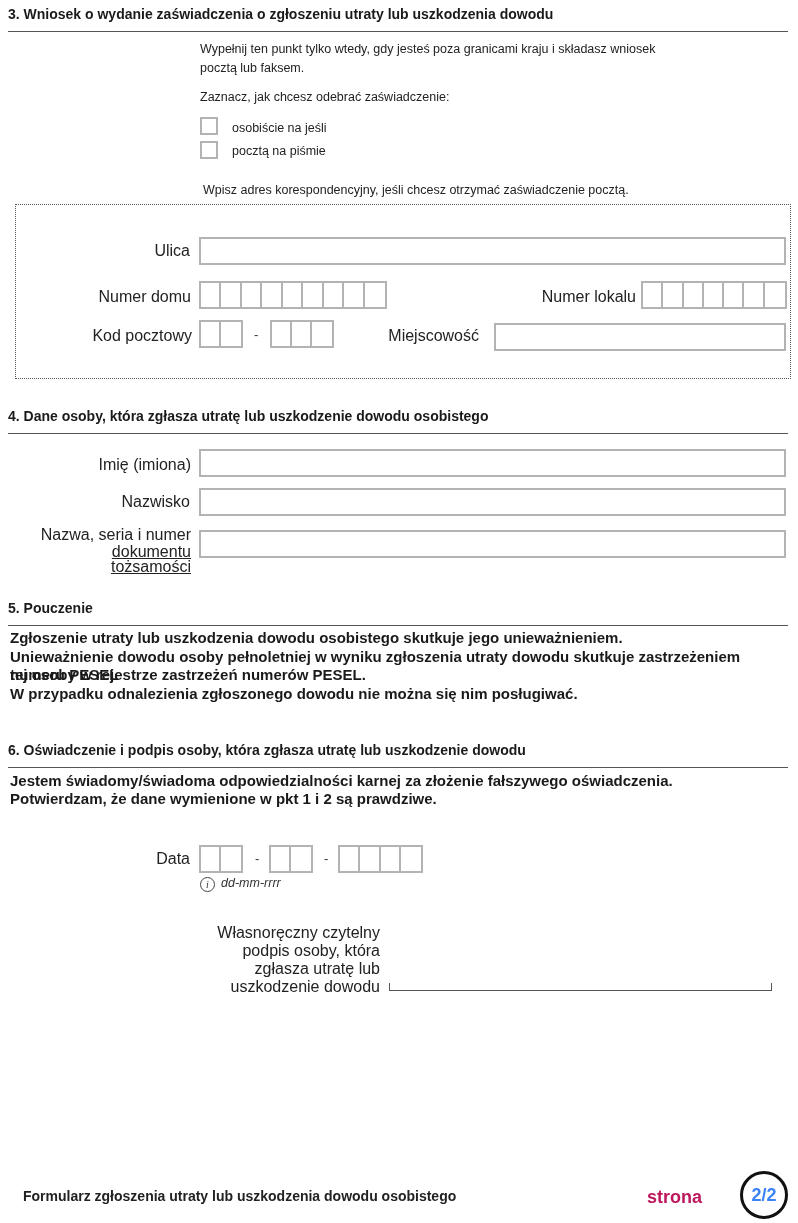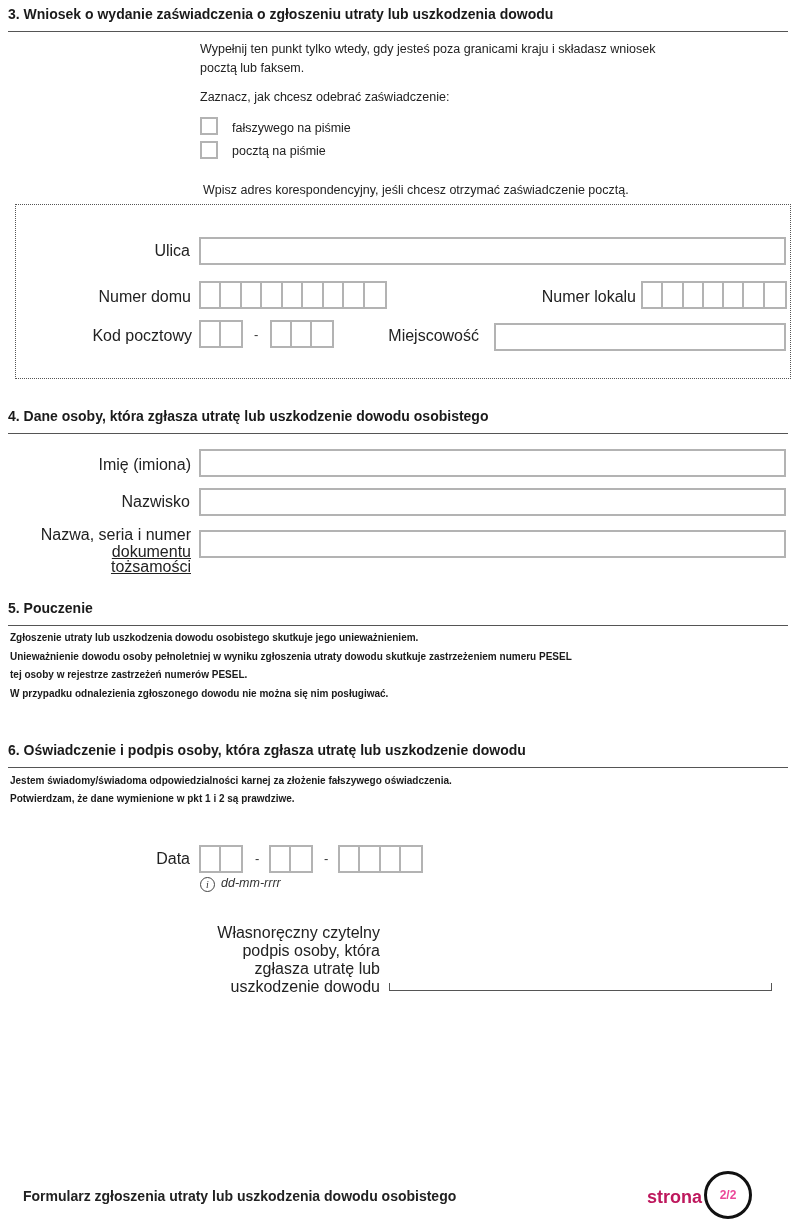--- a/index.html
+++ b/index.html
@@ -8,39 +8,39 @@
   .section-title { position: absolute; left: 8px; width: 780px; font-size: 14px; font-weight: bold; color: #1a1a1a; border-bottom: 1.5px solid #555; padding-bottom: 8px; line-height: 17px; }
   .txt { position: absolute; font-size: 12.5px; line-height: 18px; color: #222; }
   .lbl { position: absolute; font-size: 16px; line-height: 15px; color: #222; text-align: right; }
   .field { position: absolute; border: 2px solid #b3b3b3; background: #fff; height: 28px; }
   .cells { position: absolute; display: flex; border: 2px solid #b3b3b3; height: 28px; background: #fff; }
   .cells .cell { width: 20.5px; height: 100%; border-right: 2px solid #b3b3b3; }
   .cells .cell:last-child { border-right: none; }
   .checkbox { position: absolute; width: 18px; height: 18px; border: 2px solid #b3b3b3; background: #fff; }
   .dash { position: absolute; font-size: 13px; color: #333; }
   .dotted-box { position: absolute; left: 15px; top: 204px; width: 776px; height: 175px; border: 1px dotted #555; }
-  .bold-txt { position: absolute; font-size: 10px; font-weight: bold; line-height: 18px; color: #1a1a1a; }
+  .bold-txt { position: absolute; font-size: 15px; font-weight: bold; line-height: 18px; color: #1a1a1a; }
   .sig-line { position: absolute; left: 389px; top: 983px; width: 383px; height: 8px; border-left: 1px solid #555; border-right: 1px solid #555; border-bottom: 1px solid #555; }
   .footer-left { position: absolute; left: 23px; top: 1188px; font-size: 14px; font-weight: bold; color: #222; }
   .footer-strona { position: absolute; left: 647px; top: 1187px; font-size: 18px; font-weight: bold; color: #be185d; }
-  .page-circle { position: absolute; left: 704px; top: 1171px; width: 48px; height: 48px; border: 3.5px solid #111; border-radius: 50%; display: flex; align-items: center; justify-content: center; font-size: 12px; font-weight: bold; color: #ec4899; }
+  .page-circle { position: absolute; left: 740px; top: 1171px; width: 48px; height: 48px; border: 3.5px solid #111; border-radius: 50%; display: flex; align-items: center; justify-content: center; font-size: 18px; font-weight: bold; color: #3b82f6; }
   .info-icon { position: absolute; left: 200px; top: 877px; width: 15px; height: 15px; border: 1px solid #444; border-radius: 50%; font-size: 10px; font-style: italic; font-family: "Liberation Serif", serif; display: flex; align-items: center; justify-content: center; color: #333; }
   .hint { position: absolute; left: 221px; top: 876px; font-size: 12.5px; font-style: italic; color: #333; }
 </style>
 </head>
 <body>
 
 <div class="section-title" style="top:6px;">3. Wniosek o wydanie zaświadczenia o zgłoszeniu utraty lub uszkodzenia dowodu</div>
 
 <div class="txt" style="left:200px; top:40px;">Wypełnij ten punkt tylko wtedy, gdy jesteś poza granicami kraju i składasz wniosek</div>
 <div class="txt" style="left:200px; top:59px;">pocztą lub faksem.</div>
 <div class="txt" style="left:200px; top:88px;">Zaznacz, jak chcesz odebrać zaświadczenie:</div>
 
 <div class="checkbox" style="left:200px; top:117px;"></div>
-<div class="txt" style="left:232px; top:119px;">fałszywego na piśmie</div>
+<div class="txt" style="left:232px; top:119px;">osobiście na jeśli</div>
 <div class="checkbox" style="left:200px; top:141px;"></div>
 <div class="txt" style="left:232px; top:142px;">pocztą na piśmie</div>
 
 <div class="txt" style="left:203px; top:181px;">Wpisz adres korespondencyjny, jeśli chcesz otrzymać zaświadczenie pocztą.</div>
 
 <div class="dotted-box"></div>
 
 <div class="lbl" style="left:100px; width:90px; top:243px;">Ulica</div>
 <div class="field" style="left:199px; top:237px; width:587px;"></div>
 

